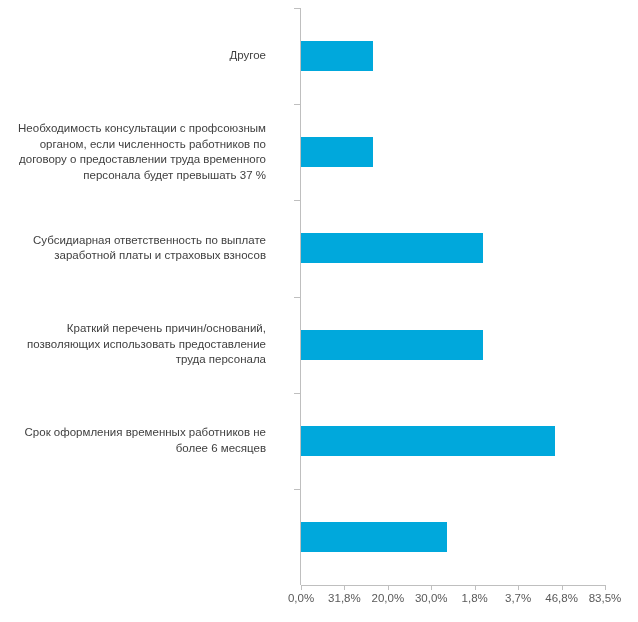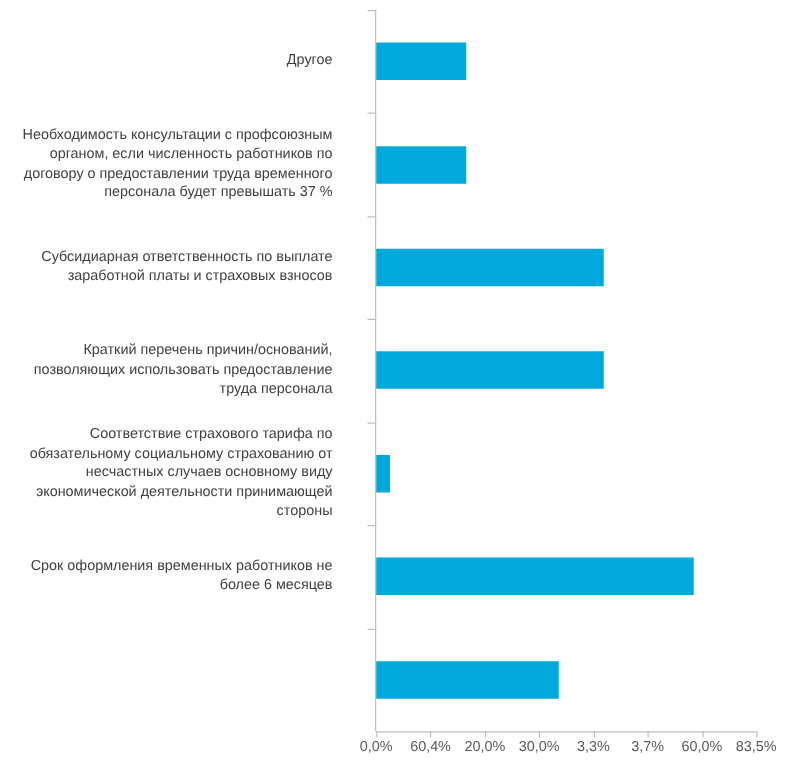--- a/index.html
+++ b/index.html
@@ -157,59 +157,48 @@
           <div class="cat-tick"></div>
           <div class="cat-label">Краткий перечень причин/оснований,
 позволяющих использовать предоставление
 труда персонала</div>
           <div class="bar-wrap">
             <div class="bar" style="width: 181.966px; background: rgb(0, 168, 220);"></div>
           </div>
         </div>
         <div class="cat-row">
           <div class="cat-tick"></div>
-          <div class="cat-label">Соответствие страхового тарифа по
-обязательному социальному страхованию от
-несчастных случаев основному виду
-экономической деятельности принимающей
-стороны</div>
-          <div class="bar-wrap">
-            <div class="bar" style="width: 10.8571px; background: rgb(0, 168, 220);"></div>
-          </div>
-        </div>
-        <div class="cat-row">
-          <div class="cat-tick"></div>
           <div class="cat-label">Срок оформления временных работников не
 более 6 месяцев</div>
           <div class="bar-wrap">
             <div class="bar" style="width: 254.057px; background: rgb(0, 168, 220);"></div>
           </div>
         </div>
         <div class="cat-row">
           <div class="cat-tick"></div>
           <div class="bar-wrap">
             <div class="bar" style="width: 145.92px; background: rgb(0, 168, 220);"></div>
           </div>
         </div>
       </div>
   </div>
 
   <div id="value-axis">
     <div id="value-axis-line"></div>
   <div class="vtick" style="left: 301px;"></div>
       <div class="vlabel" style="left: 301px;">0,0%</div>
       <div class="vtick" style="left: 344.429px;"></div>
-      <div class="vlabel" style="left: 344.429px;">60,4%</div>
+      <div class="vlabel" style="left: 344.429px;">31,8%</div>
       <div class="vtick" style="left: 387.857px;"></div>
       <div class="vlabel" style="left: 387.857px;">20,0%</div>
       <div class="vtick" style="left: 431.286px;"></div>
       <div class="vlabel" style="left: 431.286px;">30,0%</div>
       <div class="vtick" style="left: 474.714px;"></div>
-      <div class="vlabel" style="left: 474.714px;">3,3%</div>
+      <div class="vlabel" style="left: 474.714px;">1,8%</div>
       <div class="vtick" style="left: 518.143px;"></div>
       <div class="vlabel" style="left: 518.143px;">3,7%</div>
       <div class="vtick" style="left: 561.571px;"></div>
-      <div class="vlabel" style="left: 561.571px;">60,0%</div>
+      <div class="vlabel" style="left: 561.571px;">46,8%</div>
       <div class="vtick" style="left: 605px;"></div>
       <div class="vlabel" style="left: 605px;">83,5%</div>
     </div>
 
 </div>
 
 </body></html>

